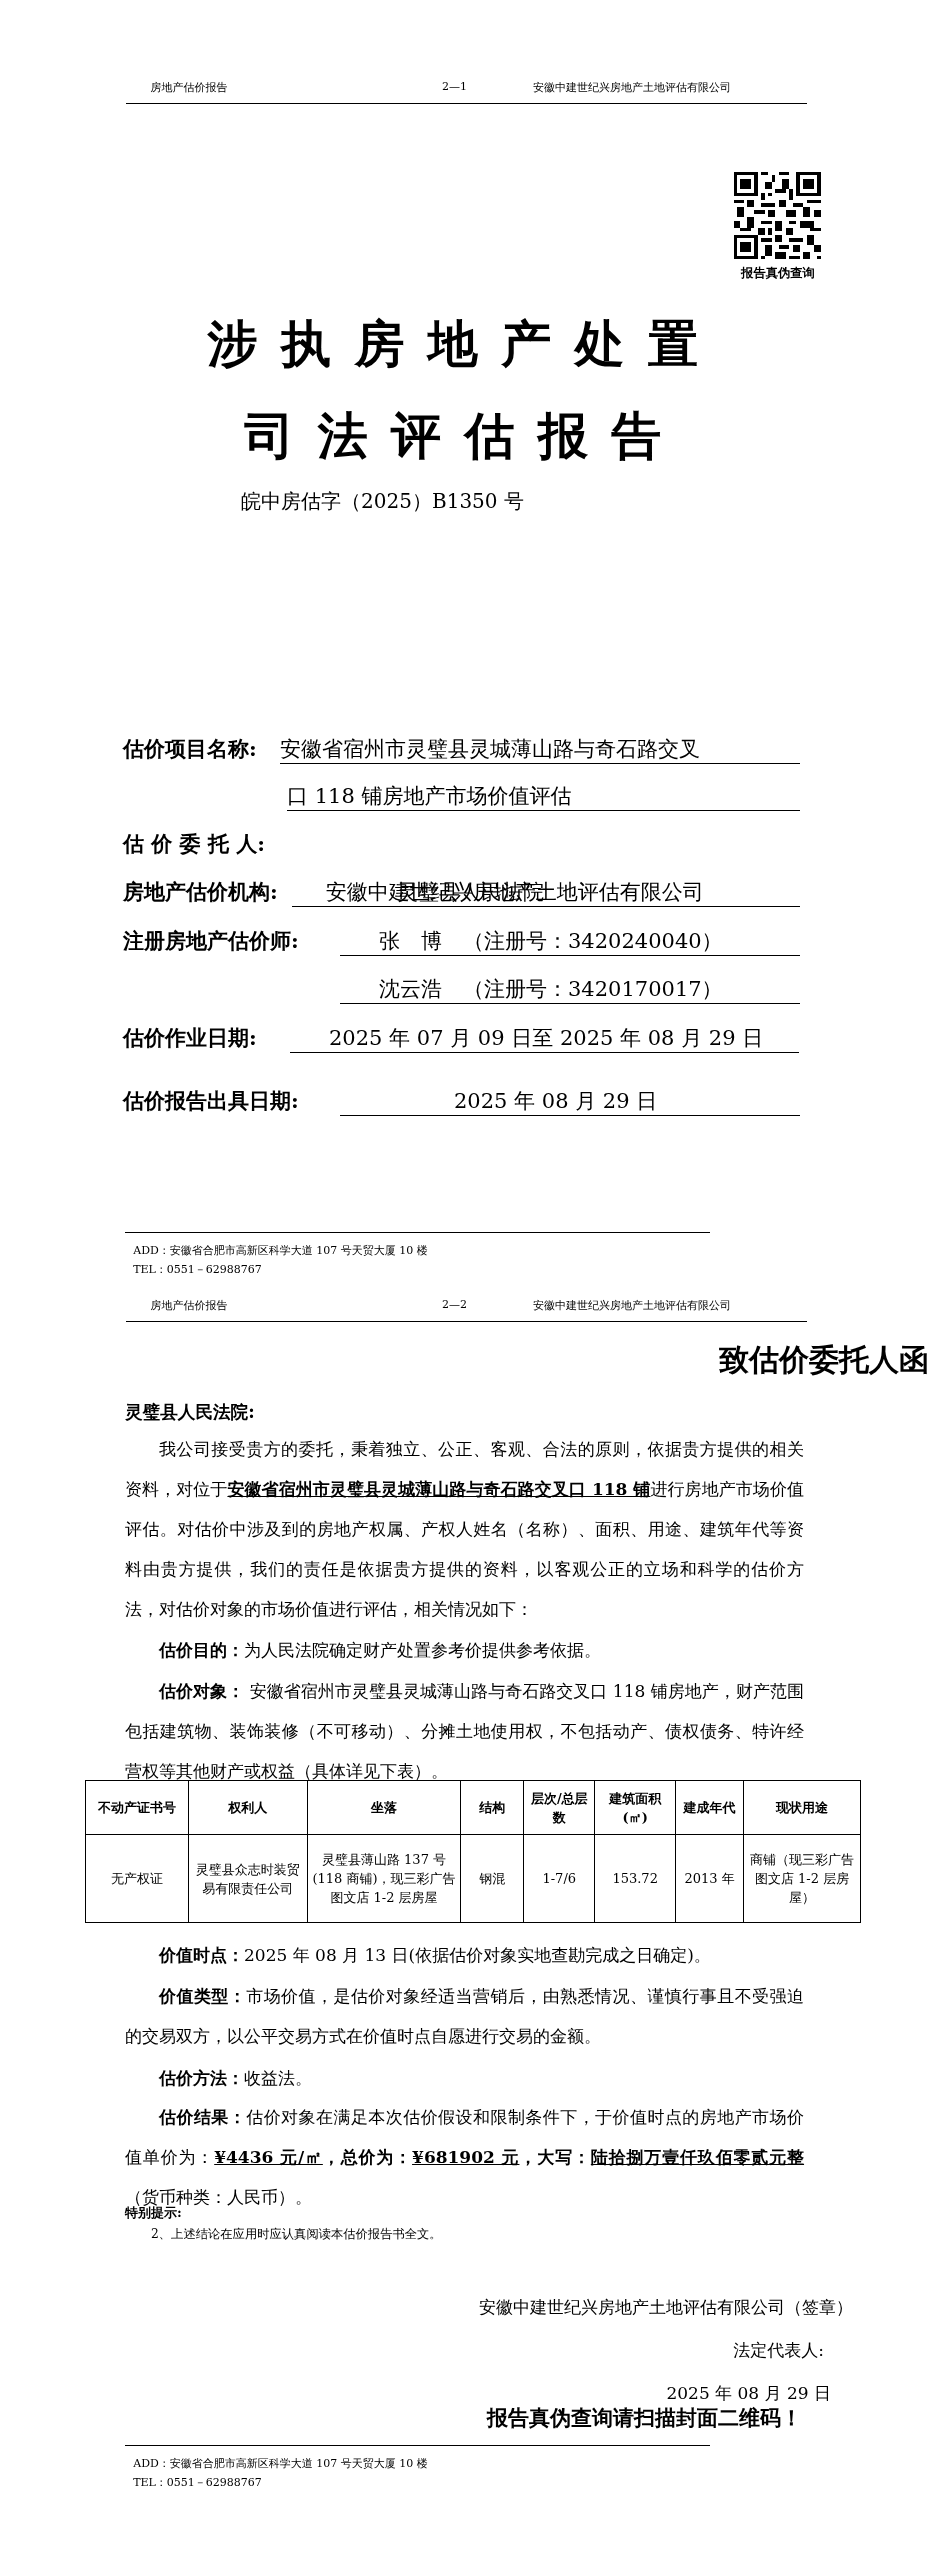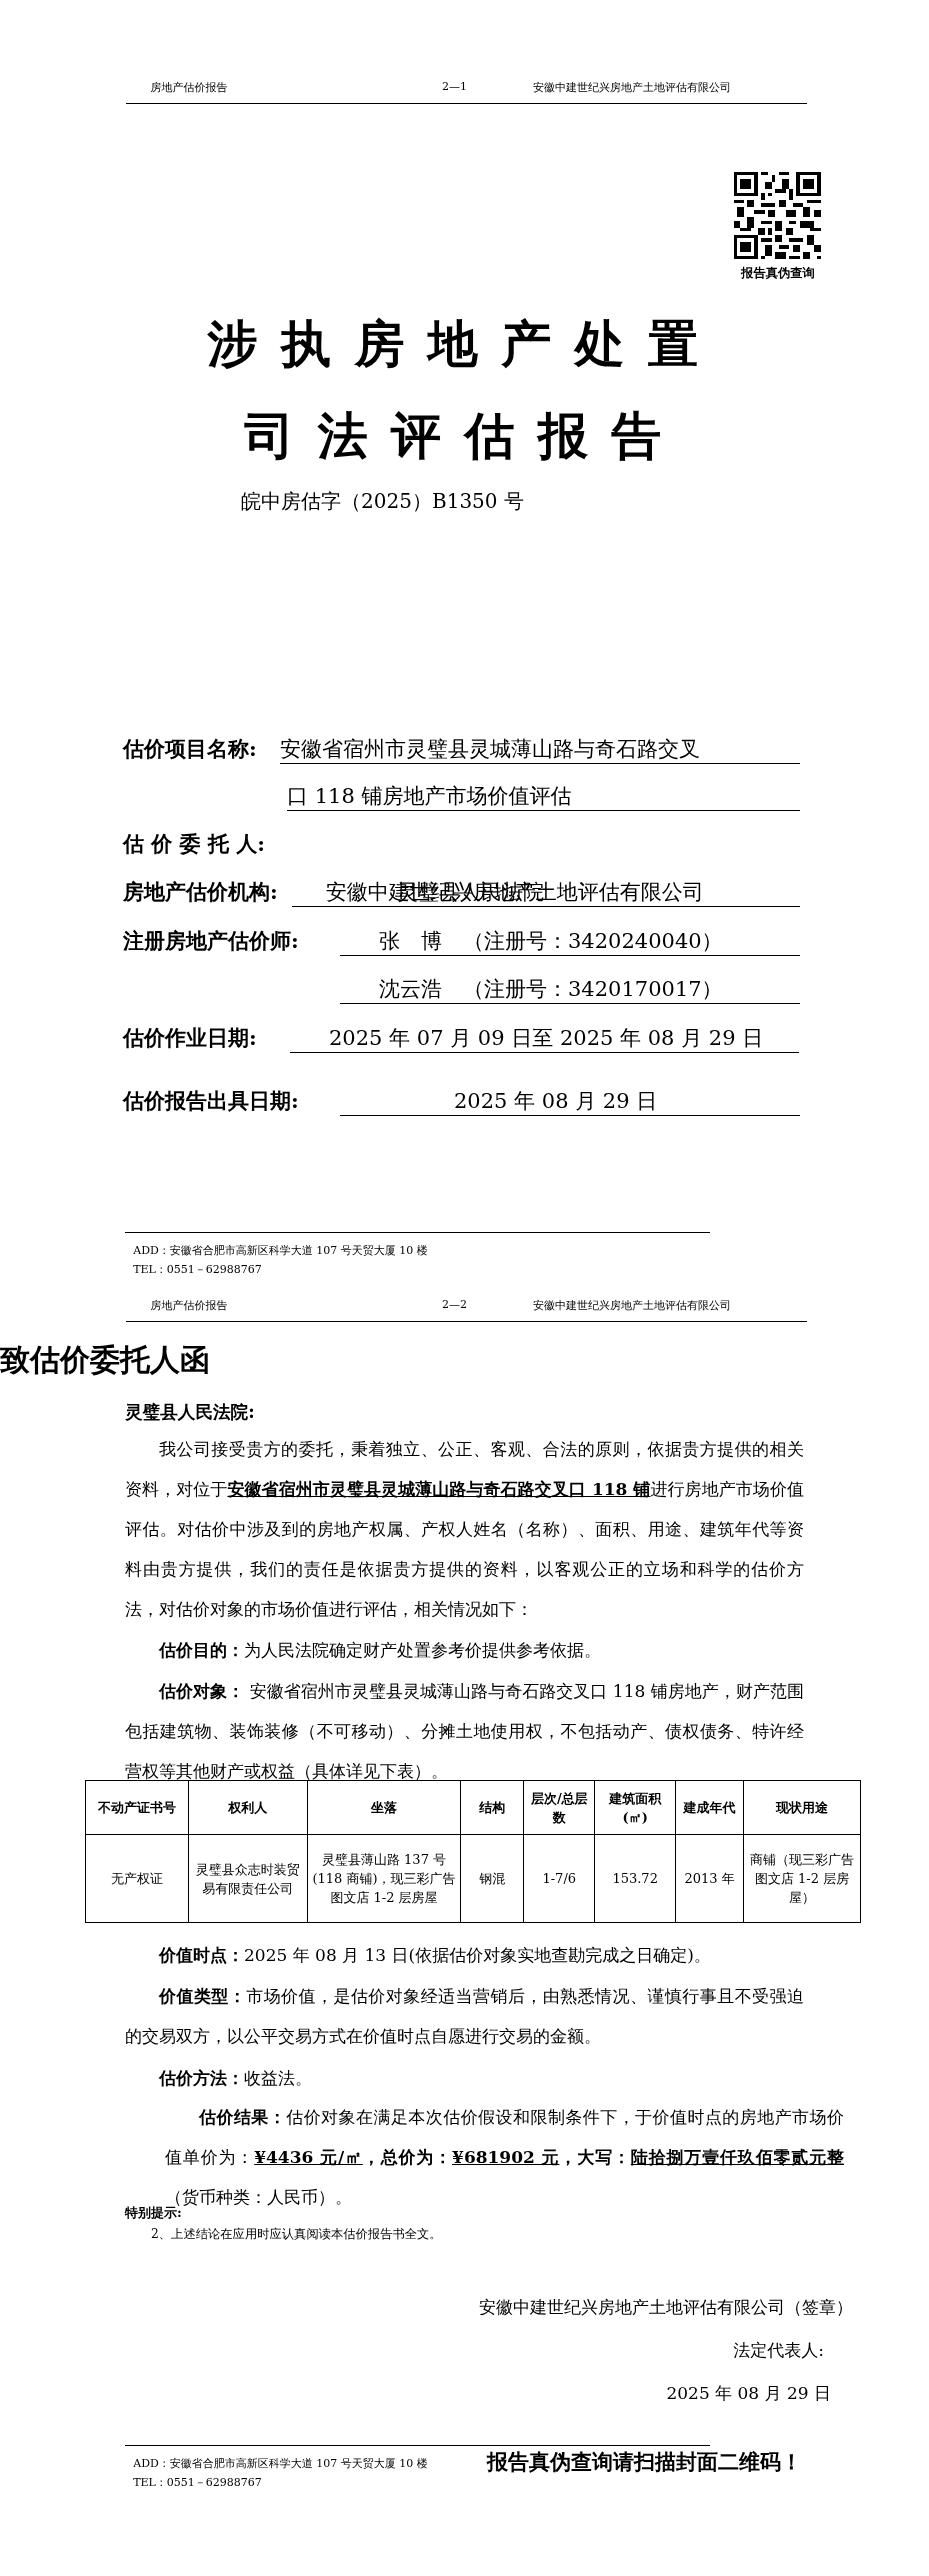--- a/index.html
+++ b/index.html
@@ -23,38 +23,38 @@
   .qr-caption { position:absolute; left:728px; top:265px; width:100px; text-align:center;
                 font-size:12.3px; font-weight:bold; }
 
   .cover-title { position:absolute; left:0; width:929px; text-align:center;
                  font-size:50px; font-weight:bold; letter-spacing:23.4px; }
   .report-no { position:absolute; left:0; width:765px; text-align:center; font-size:20px; }
 
   .field { position:absolute; left:123px; font-size:21px; font-weight:bold; white-space:nowrap; }
   .field .value { position:absolute; font-weight:normal; border-bottom:1.2px solid #000; }
 
-  .p2-title { position:absolute; left:0; width:929px; text-align:left; font-size:30px; font-weight:bold; }
+  .p2-title { position:absolute; left:0; width:929px; text-align:right; font-size:30px; font-weight:bold; }
   .para { position:absolute; left:125px; width:679px; font-size:17px; line-height:40px; text-align:justify; }
   .para .b { font-weight:bold; }
   .para .u { text-decoration:underline; font-weight:bold; }
   .indent { text-indent:34px; }
 
   table.prop { position:absolute; left:85px; top:1780px; width:776px; border-collapse:collapse;
                font-size:13px; }
   table.prop td, table.prop th { border:1.2px solid #000; text-align:center; vertical-align:middle;
                line-height:19px; padding:0 3.5px; }
   table.prop th { height:53px; font-weight:bold; }
   table.prop td { height:87px; font-weight:normal; }
 
   .notes { position:absolute; left:125px; width:679px; font-size:12.3px; line-height:21.7px; }
   .notes .hd { font-weight:bold; font-size:13px; }
 
   .sign { position:absolute; right:76px; text-align:right; font-size:17px; }
-  .verify { position:absolute; left:0; width:802px; text-align:right; font-size:21px; font-weight:bold;margin-top:44px; }
+  .verify { position:absolute; left:0; width:802px; text-align:right; font-size:21px; font-weight:bold; }
 </style>
 </head>
 <body>
 
 <div class="run-header" style="top:75px;">
   <span class="left">房地产估价报告</span>
   <span class="mid">2—1</span>
   <span class="right">安徽中建世纪兴房地产土地评估有限公司</span>
   <div class="rule"></div>
 </div>
@@ -219,21 +219,21 @@
 
 <div class="para indent" style="top:1935px;">
   <span class="b">价值时点：</span><span>2025 年 08 月 13 日(依据估价对象实地查勘完成之日确定)。</span>
 </div>
 <div class="para indent" style="top:1976px;">
   <span class="b">价值类型：</span><span>市场价值，是估价对象经适当营销后，由熟悉情况、谨慎行事且不受强迫的交易双方，以公平交易方式在价值时点自愿进行交易的金额。</span>
 </div>
 <div class="para indent" style="top:2058px;">
   <span class="b">估价方法：</span><span>收益法。</span>
 </div>
-<div class="para indent" style="top:2097px;margin-left:40px;">
+<div class="para indent" style="top:2097px;">
   <span class="b">估价结果：</span><span>估价对象在满足本次估价假设和限制条件下，于价值时点的房地产市场价值单价为：</span><span class="u">¥4436 元/㎡</span><span class="b">，总价为：</span><span class="u">¥681902 元</span><span class="b">，大写：</span><span class="u">陆拾捌万壹仟玖佰零贰元整</span><span>（货币种类：人民币）。</span>
 </div>
 
 <div class="notes" style="top:2202px;">
   <div class="hd">特别提示:</div>
   <div style="text-indent:26px;">2、上述结论在应用时应认真阅读本估价报告书全文。</div>
 </div>
 
 <div class="sign" style="top:2296px;">安徽中建世纪兴房地产土地评估有限公司（签章）</div>
 <div class="sign" style="top:2339px; right:105px;margin-left:19px;">法定代表人:</div>

